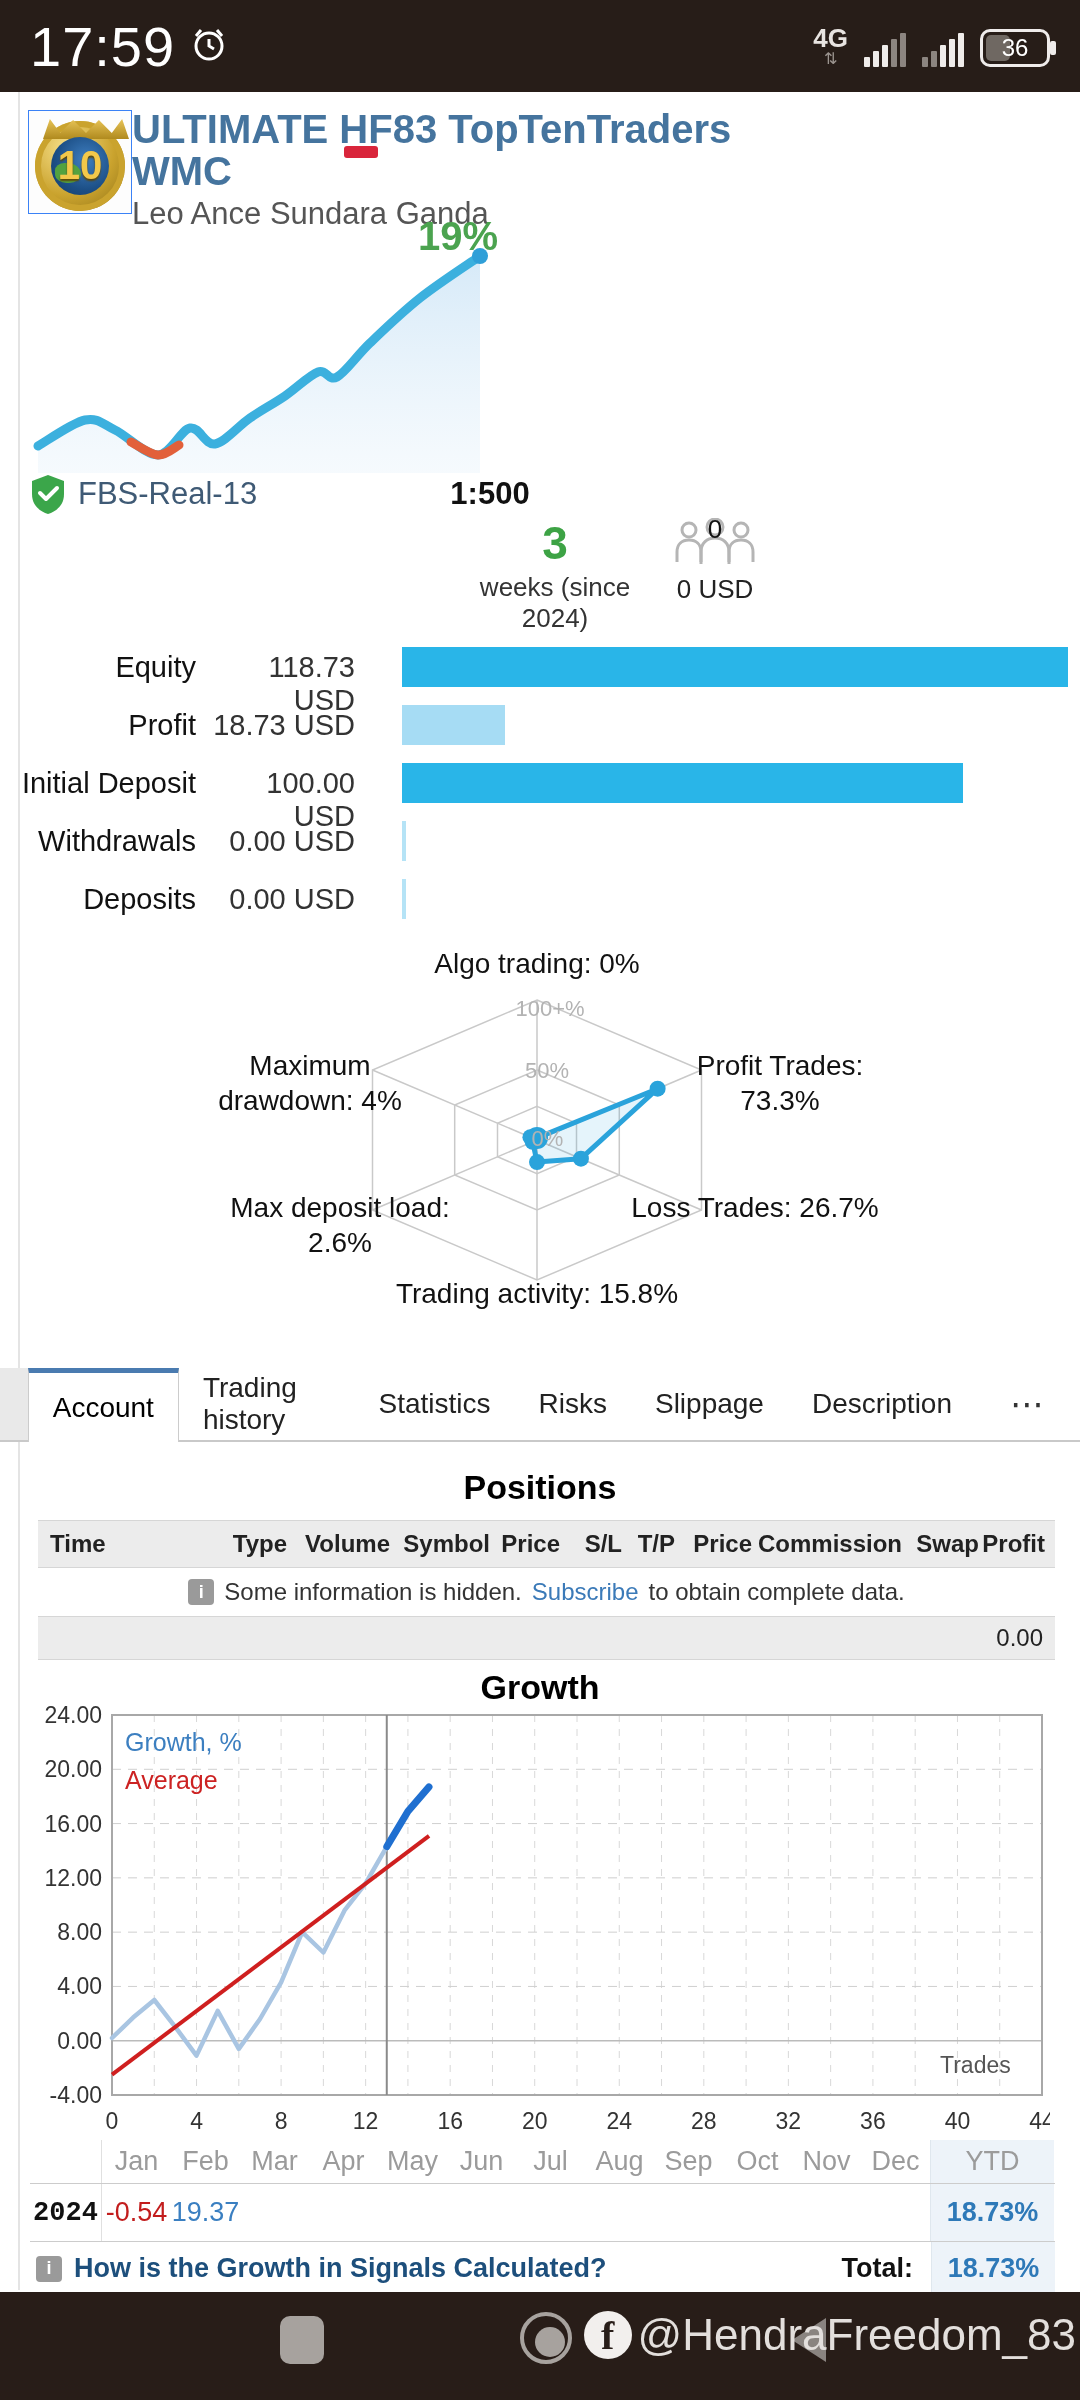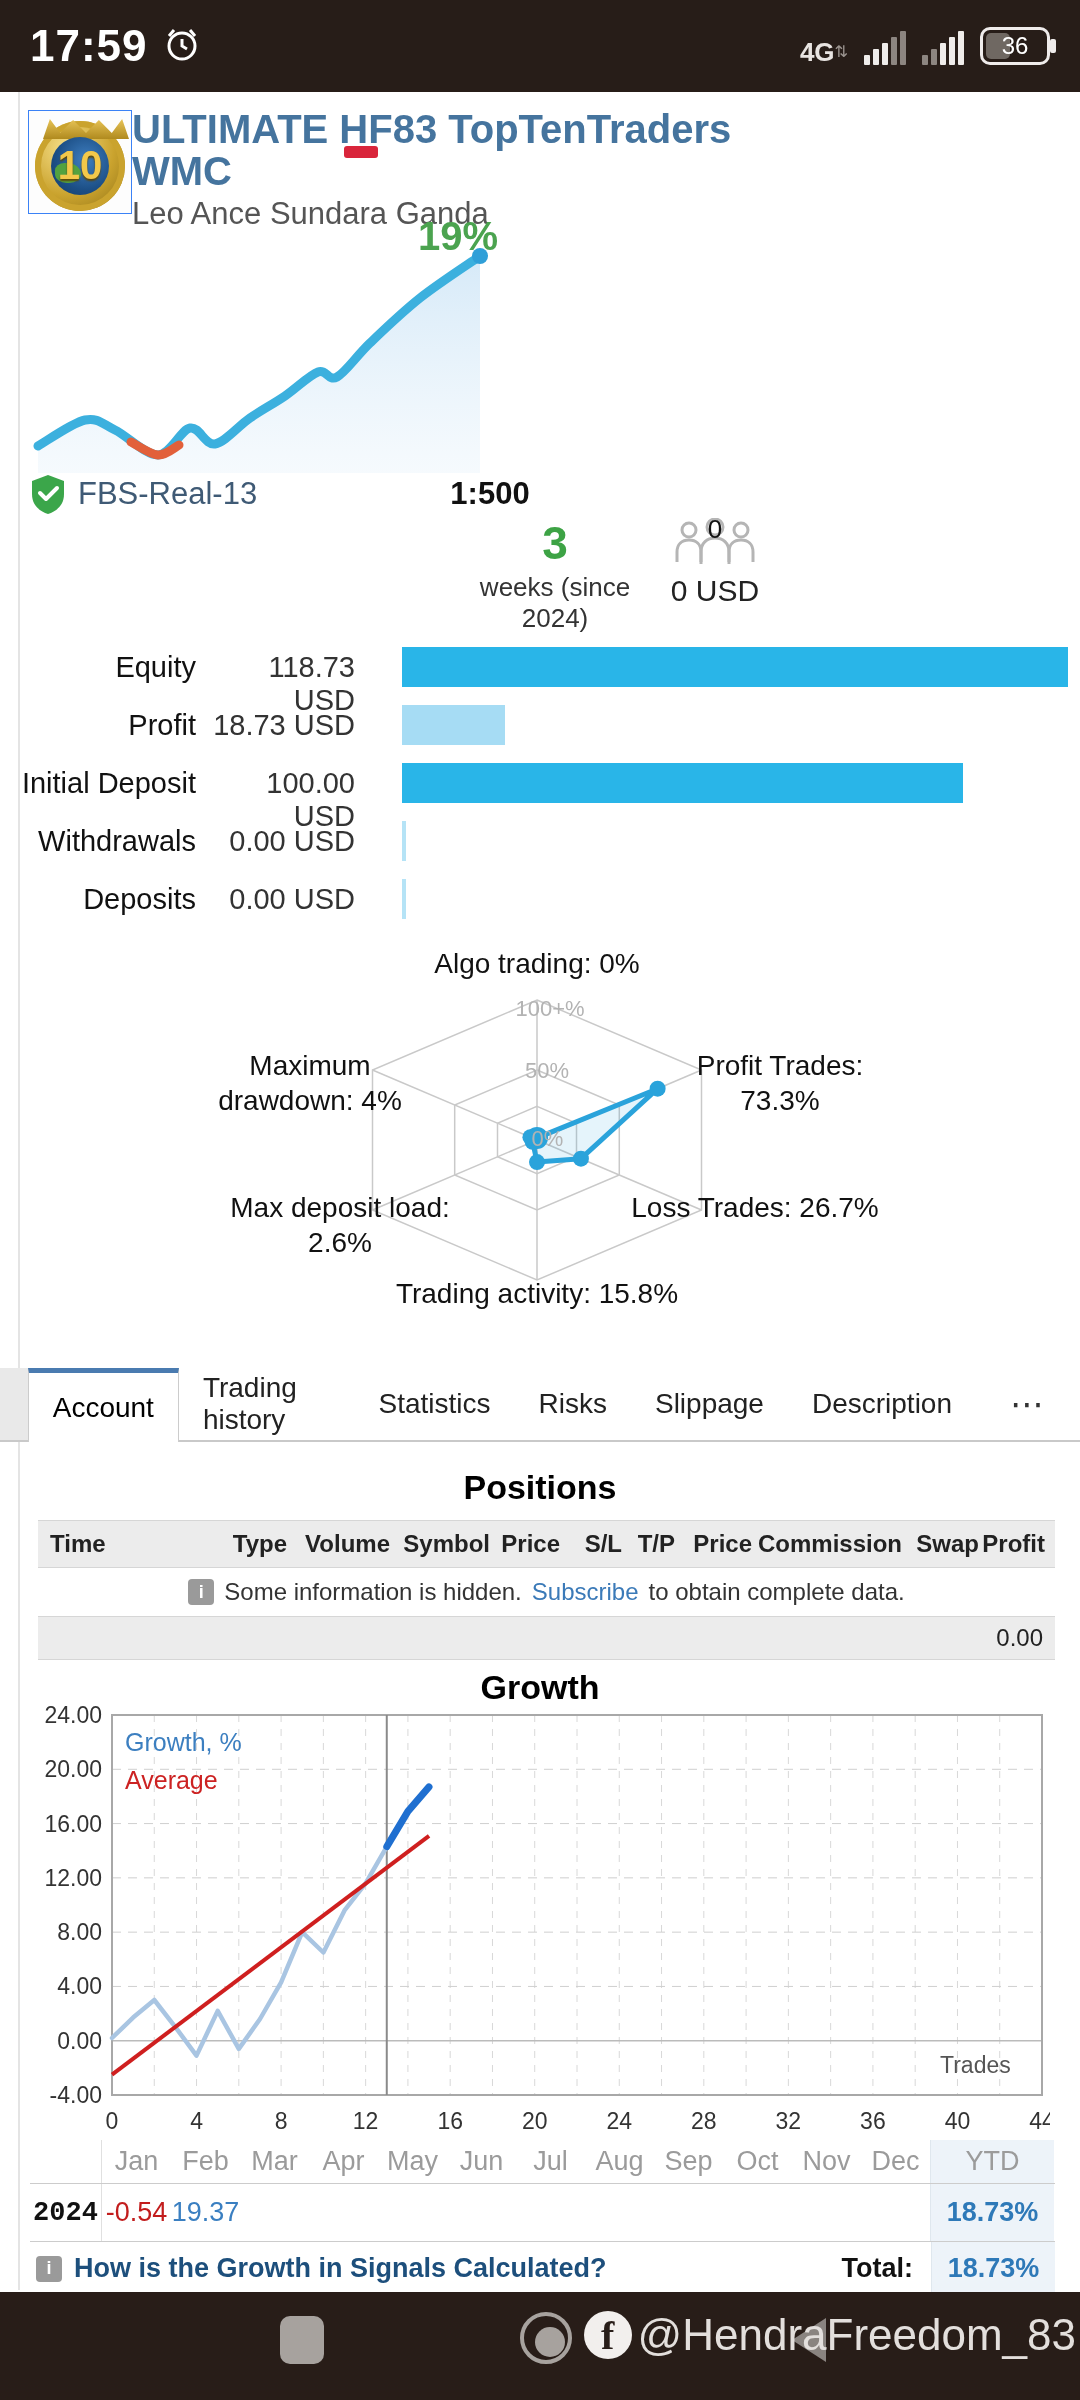--- a/index.html
+++ b/index.html
@@ -3,24 +3,24 @@
 <meta charset="utf-8">
 <style>
   html,body{margin:0;padding:0;background:#fff;}
   *{box-sizing:border-box;}
   body{font-family:"Liberation Sans","DejaVu Sans",sans-serif;color:#1a1a1a;}
   #screen{position:relative;width:1080px;height:2400px;background:#fff;overflow:hidden;}
 
   
   .statusbar{position:absolute;left:0;top:0;width:1080px;height:92px;background:#271d18;color:#fff;
     display:flex;align-items:center;padding:0 30px;}
-  .sb-time{font-size:44px;font-weight:bold;letter-spacing:1px;}
+  .sb-time{font-size:56px;font-weight:normal;letter-spacing:1px;}
   .sb-alarm{margin-left:14px;}
   .sb-right{margin-left:auto;display:flex;align-items:flex-end;gap:16px;}
-  .sb-4g{display:flex;align-items:center;line-height:1;color:#e8e4e1;}
+  .sb-4g{display:flex;flex-direction:column;align-items:center;line-height:1;color:#e8e4e1;}
   .sb-4g .g{font-size:26px;font-weight:bold;}
   .sb-4g .arr{font-size:16px;color:#9b948f;}
   .bars{display:flex;align-items:flex-end;gap:3px;height:34px;}
   .bars i{display:block;width:6px;border-radius:1px;}
   .batt{position:relative;width:70px;height:38px;border:3px solid #efeceb;border-radius:10px;
     display:flex;align-items:center;justify-content:center;}
   .batt .fill{position:absolute;left:3px;top:3px;bottom:3px;width:24px;background:#6f6862;border-radius:5px;}
   .batt .lvl{position:relative;font-size:24px;color:#fff;z-index:1;}
   .batt:after{content:"";position:absolute;right:-9px;top:9px;width:6px;height:14px;background:#efeceb;border-radius:2px;}
 
@@ -217,21 +217,21 @@
       <svg width="96" height="50" viewBox="0 0 96 50" stroke="#b5b5b5" stroke-width="3" fill="none">
         <circle cx="22" cy="12" r="7"></circle>
           <path d="M10 44 v-10 c0-8 5-12 12-12 s12 4 12 12 v10"></path>
         <circle cx="74" cy="12" r="7"></circle>
           <path d="M62 44 v-10 c0-8 5-12 12-12 s12 4 12 12 v10"></path>
         <circle cx="48" cy="9" r="8"></circle>
           <path d="M34 46 v-12 c0-9 6-14 14-14 s14 5 14 14 v12"></path>
       </svg>
       <span class="subs-zero">0</span>
     </div>
-    <div class="cap" style="font-size:30px;color:#222;">0 USD</div>
+    <div class="cap" style="font-size:26px;color:#222;">0 USD</div>
   </div>
 
   <div id="balance-rows">
       <div class="bal-row" style="top: 645px;">
         <span class="bal-label">Equity</span>
         <span class="bal-value">118.73 USD</span>
         <span class="bal-track">
           <span class="bal-bar" style="width:100%;background:#29b5e8;"></span>
         </span>
       </div>

